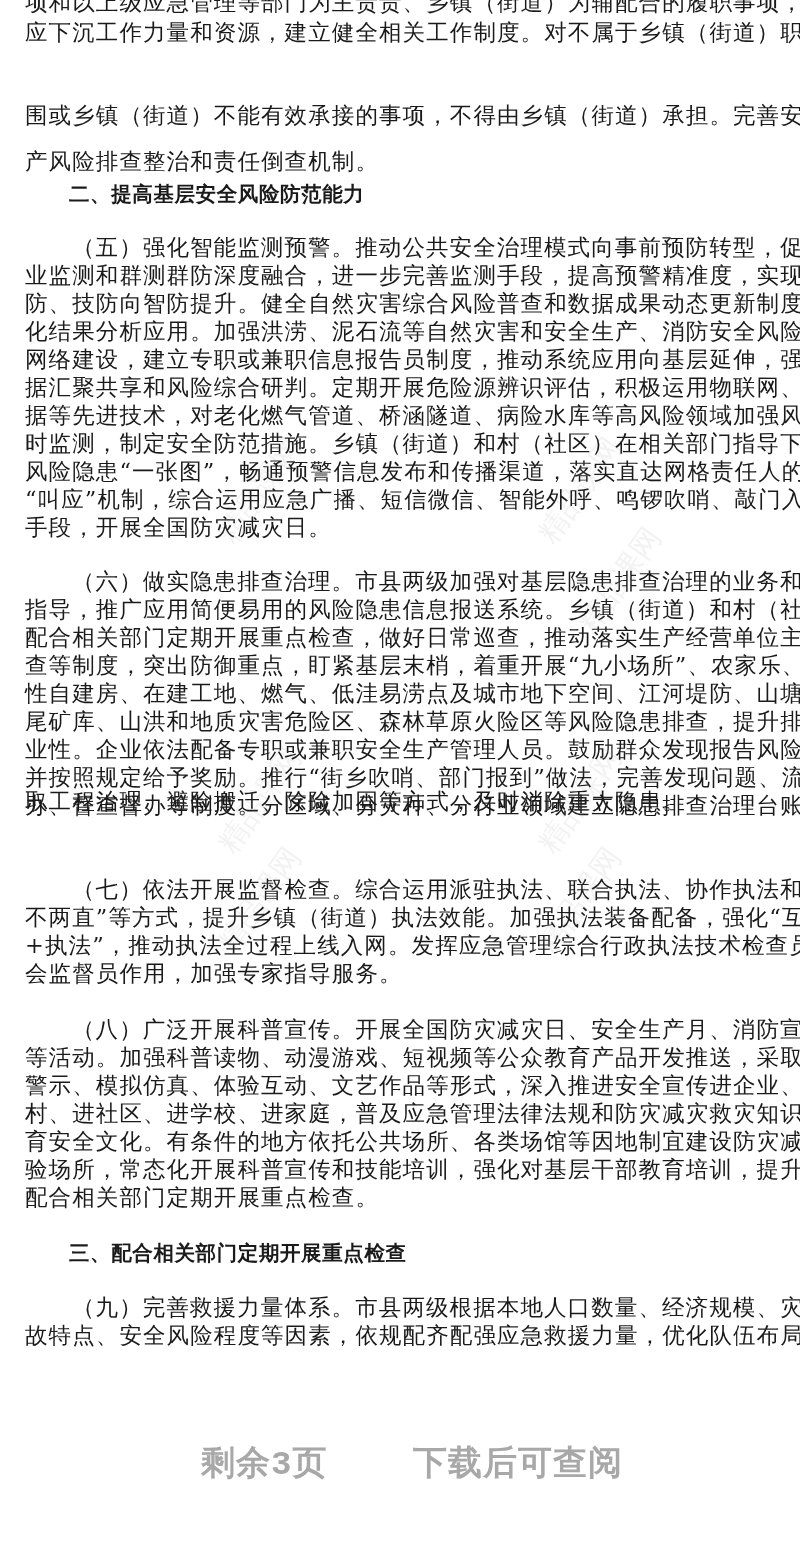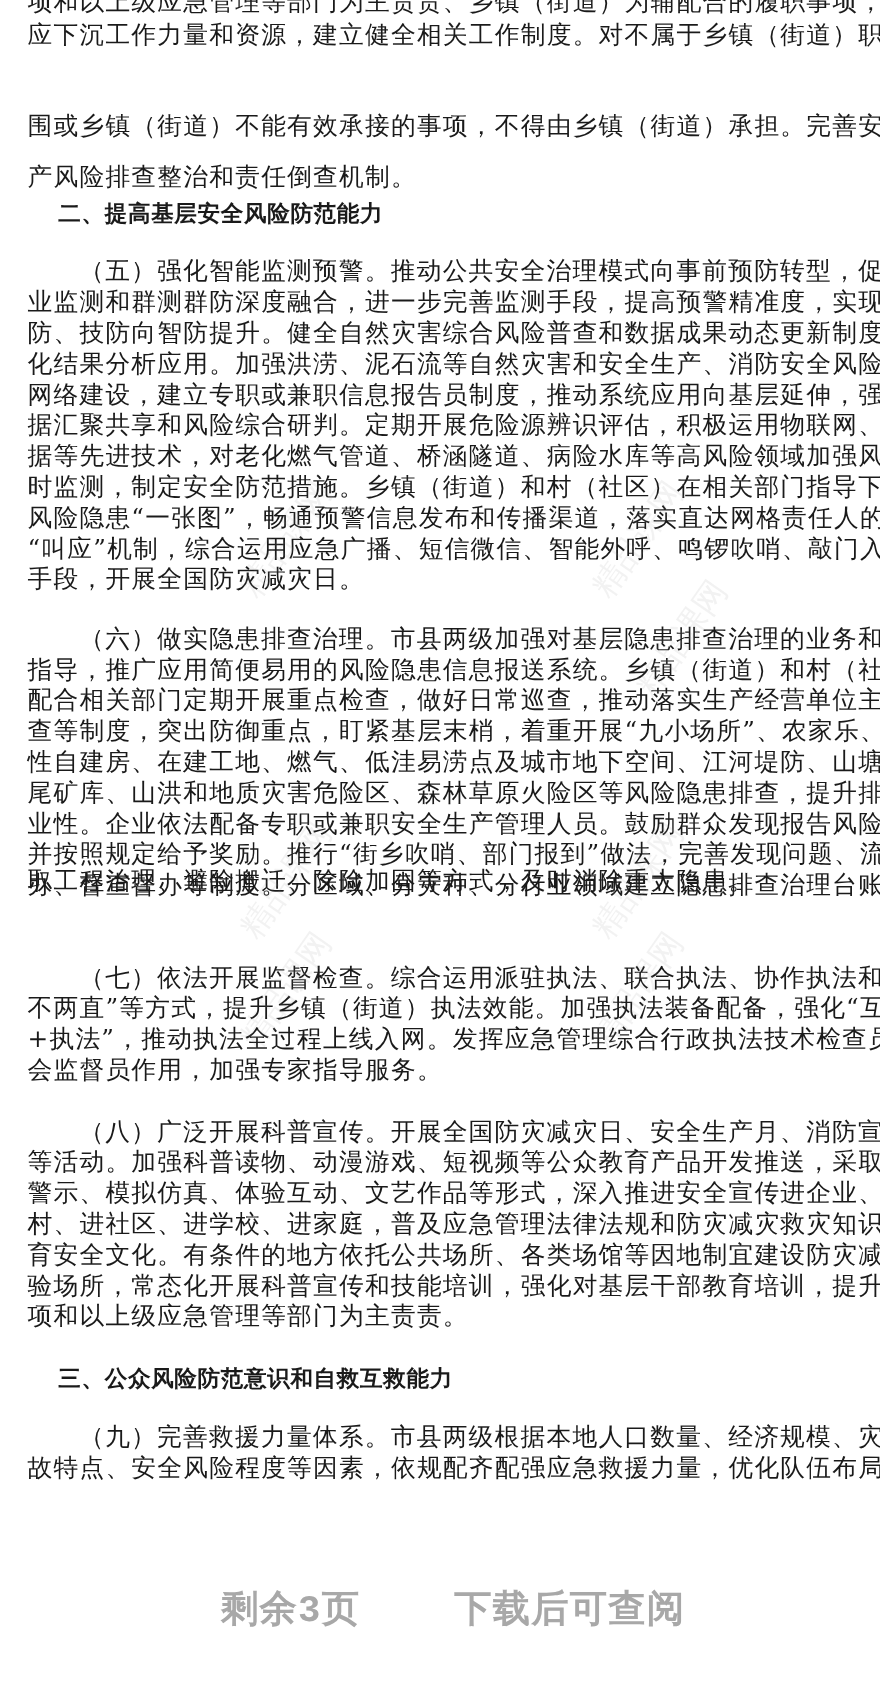--- a/index.html
+++ b/index.html
@@ -28,21 +28,21 @@
       font-size: 22.5px;
       letter-spacing: 1.1px;
       line-height: 28px;
       height: 28px;
     }
     .heading {
       font-family: "DejaVu Sans", "Liberation Sans", sans-serif;
       font-weight: bold;
       font-size: 20.5px;
       letter-spacing: 0.6px;
-      left: 28px;
+      left: 44px;
     }
     .indent { left: 47px; }
     .footer-note {
       position: absolute;
       left: 0;
       width: 800px;
       top: 1440px;
       text-align: center;
       font-family: Liberation Mono, monospace;
       font-weight: bold;
@@ -95,22 +95,22 @@
     <div class="line indent" style="top: 875px;">（七）依法开展监督检查。综合运用派驻执法、联合执法、协作执法和“四</div>
     <div class="line" style="top: 903px;">不两直”等方式，提升乡镇（街道）执法效能。加强执法装备配备，强化“互联网</div>
     <div class="line" style="top: 931px;">+执法”，推动执法全过程上线入网。发挥应急管理综合行政执法技术检查员和社</div>
     <div class="line" style="top: 959px; text-align: right;">会监督员作用，加强专家指导服务。</div>
     <div class="line indent" style="top: 1015px;">（八）广泛开展科普宣传。开展全国防灾减灾日、安全生产月、消防宣传月</div>
     <div class="line" style="top: 1043px;">等活动。加强科普读物、动漫游戏、短视频等公众教育产品开发推送，采取案例</div>
     <div class="line" style="top: 1071px;">警示、模拟仿真、体验互动、文艺作品等形式，深入推进安全宣传进企业、进农</div>
     <div class="line" style="top: 1099px;">村、进社区、进学校、进家庭，普及应急管理法律法规和防灾减灾救灾知识，培</div>
     <div class="line" style="top: 1127px;">育安全文化。有条件的地方依托公共场所、各类场馆等因地制宜建设防灾减灾体</div>
     <div class="line" style="top: 1155px;">验场所，常态化开展科普宣传和技能培训，强化对基层干部教育培训，提升社会</div>
-    <div class="line" style="top: 1183px;">项和以上级应急管理等部门为主责责。</div>
-    <div class="line heading" style="top: 1239px;">三、公众风险防范意识和自救互救能力</div>
+    <div class="line" style="top: 1183px;">配合相关部门定期开展重点检查。</div>
+    <div class="line heading" style="top: 1239px;">三、配合相关部门定期开展重点检查</div>
     <div class="line indent" style="top: 1293px;">（九）完善救援力量体系。市县两级根据本地人口数量、经济规模、灾害事</div>
     <div class="line" style="top: 1321px;">故特点、安全风险程度等因素，依规配齐配强应急救援力量，优化队伍布局，构</div>
   </div>
 
 <div class="footer-note">剩余3页    下载后可查阅</div>
 
 <div id="wm-layer">
     <div class="watermark" style="left: 200px; top: 470px;">精品课网</div>
     <div class="watermark" style="left: 520px; top: 470px;">精品课网</div>
     <div class="watermark" style="left: 200px; top: 780px;">精品课网</div>

